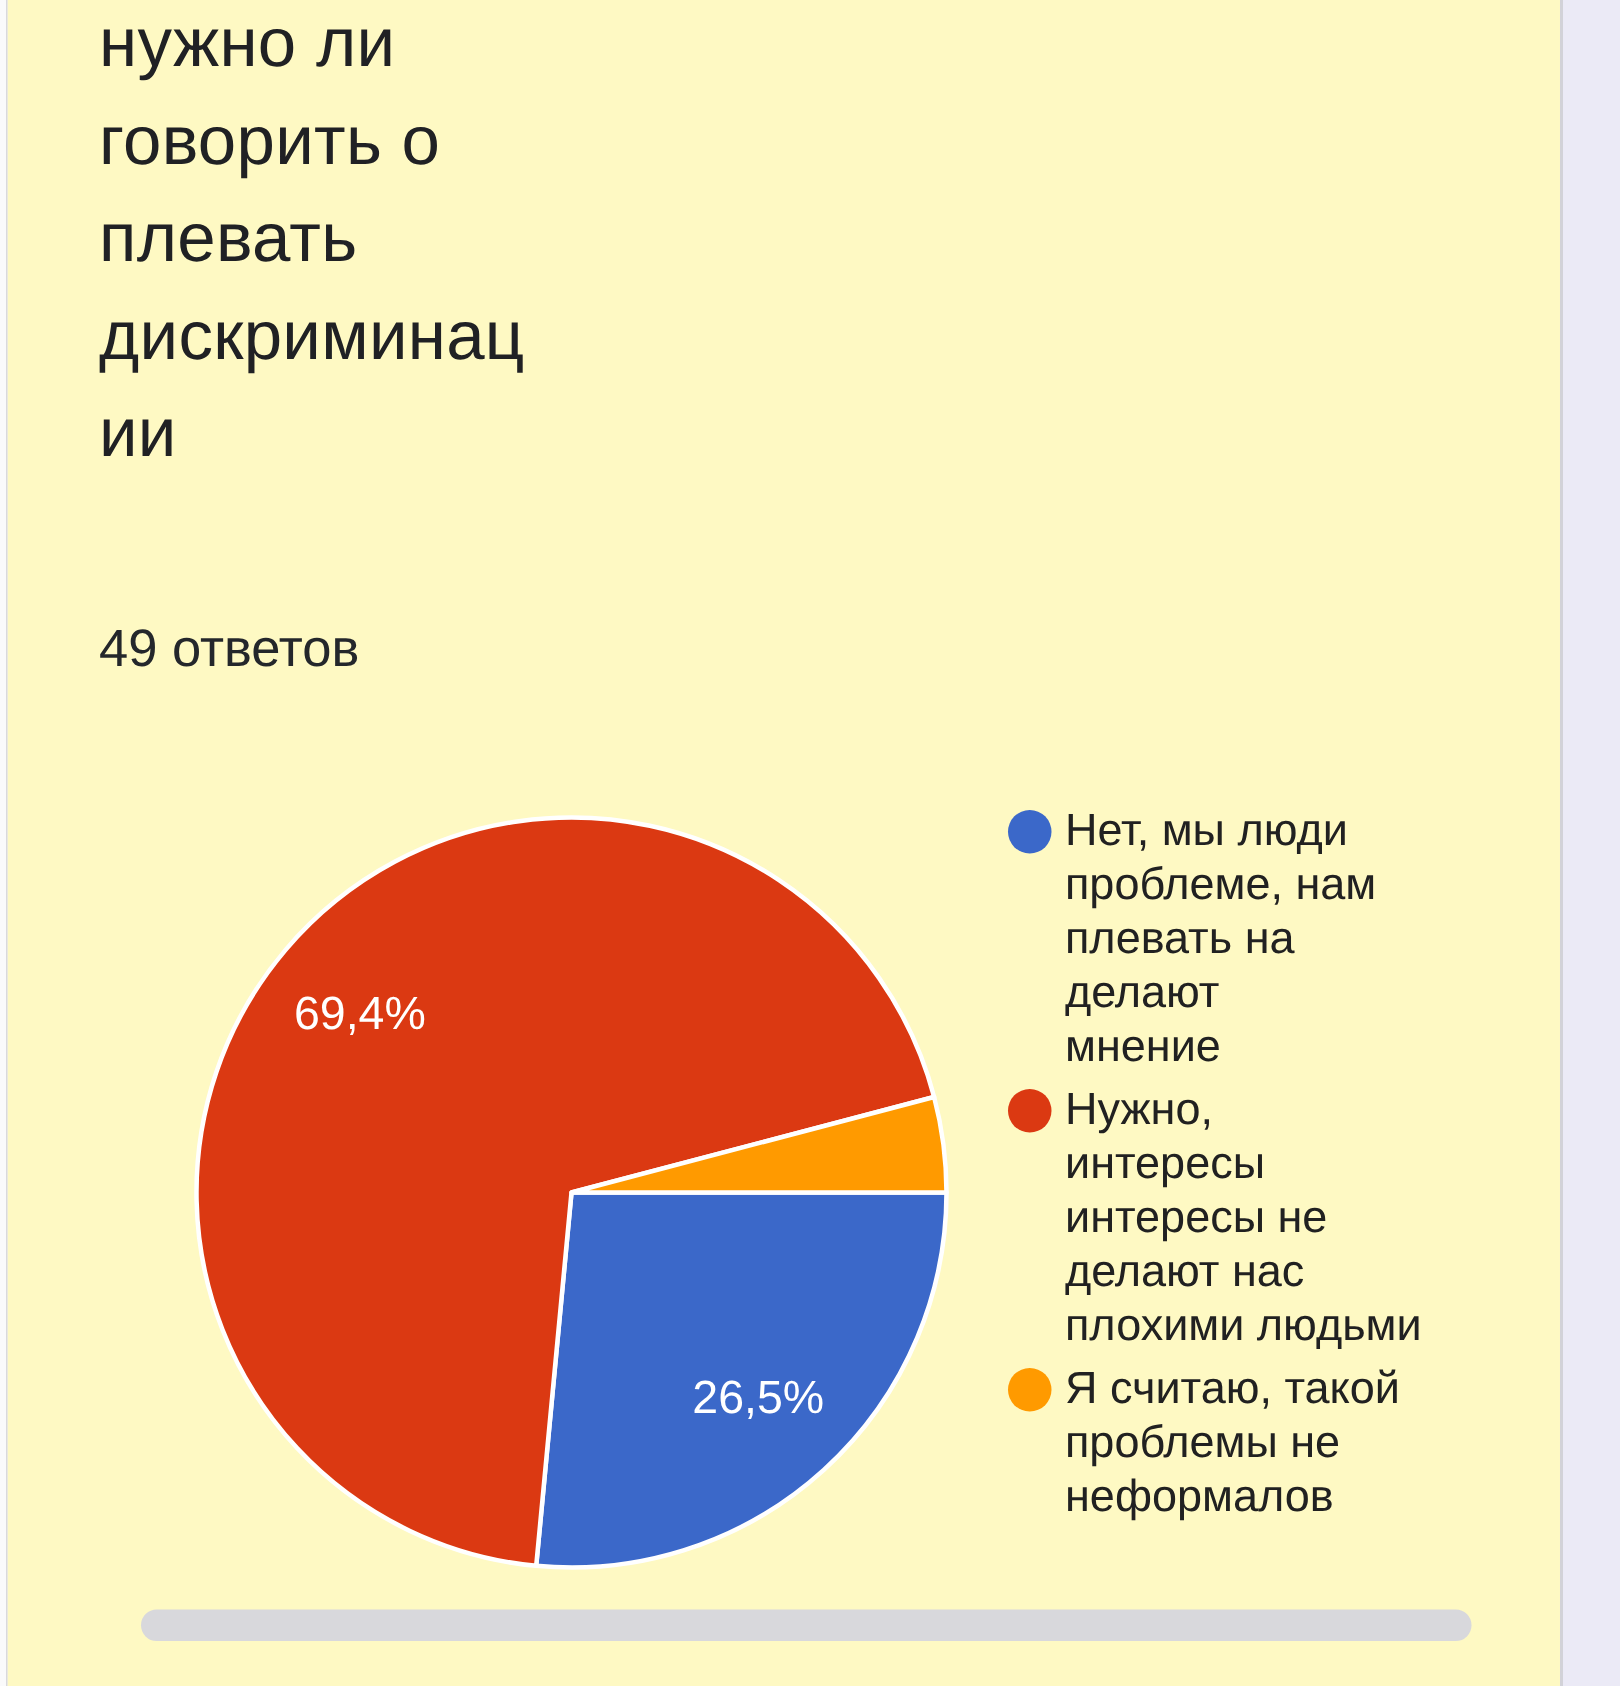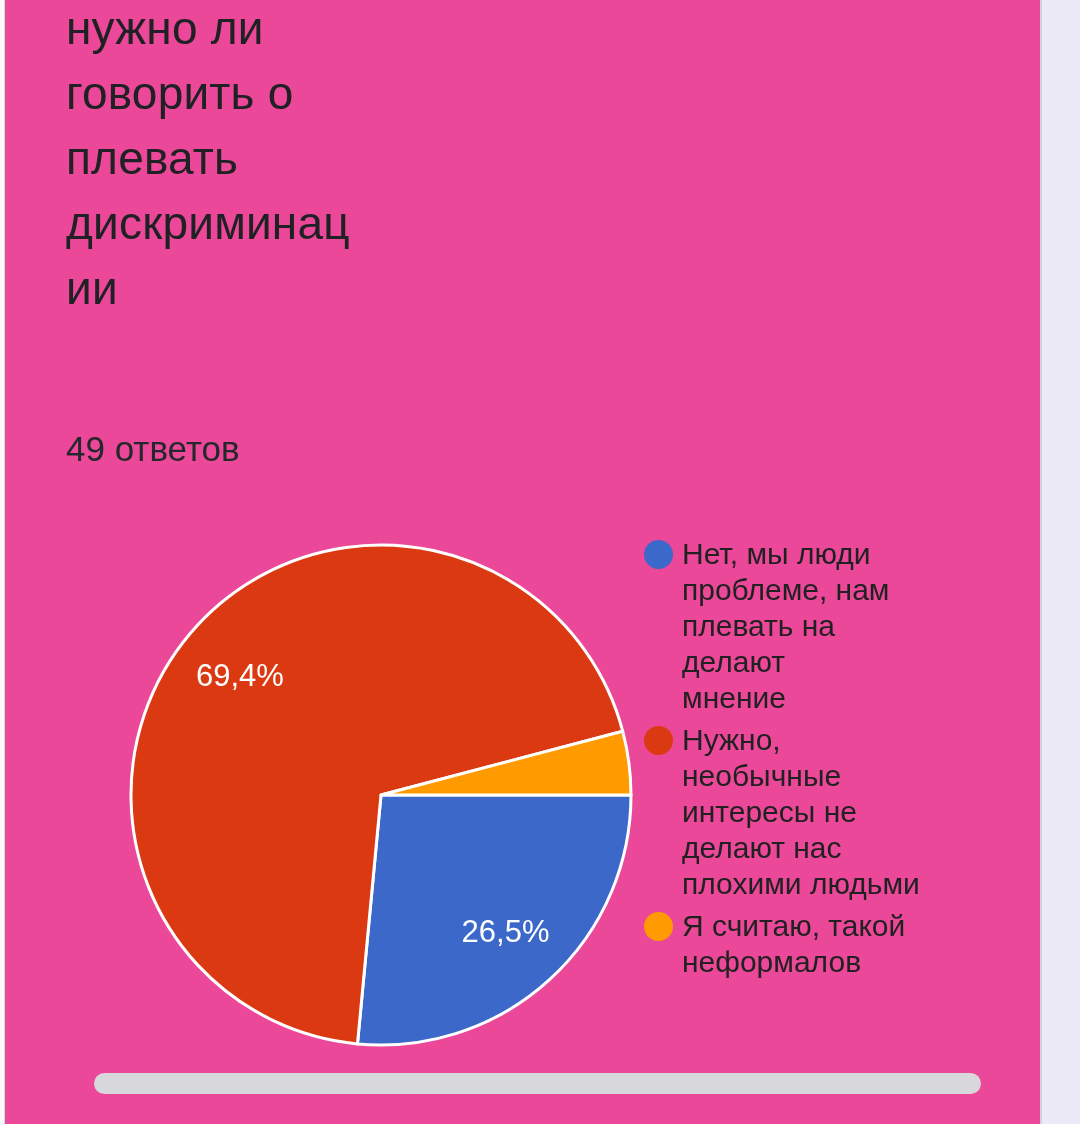--- a/index.html
+++ b/index.html
@@ -3,55 +3,55 @@
 <meta charset="utf-8">
 <style>
   html,body{margin:0;padding:0;}
   body{
     font-family:"Liberation Sans","DejaVu Sans",sans-serif;
     background:#ffffff;
   }
   .page{
     position:relative;
     width:1080px;height:1124px;
-    background:#ec4899;
+    background:#fef9c3;
     overflow:hidden;
   }
   .left-sliver{
     position:absolute;left:0;top:0;bottom:0;width:4px;
     background:#fafafb;
     border-right:1px solid #d9d9dc;
   }
   .right-strip{
     position:absolute;right:0;top:0;bottom:0;width:38px;
     border-left:2px solid #d2d2d8;
   }
   .question-title{
     position:absolute;left:66px;top:-4px;
     margin:0;
     font-size:46px;line-height:65px;font-weight:400;
     color:#202124;
     letter-spacing:0.2px;
   }
   .response-count{
-    position:absolute;left:66px;top:428px;
+    position:absolute;left:66px;top:412px;
     font-size:35px;line-height:42px;font-weight:400;
     color:#24272b;
   }
   .pie-svg{
     position:absolute;left:127px;top:541px;
     width:508px;height:508px;
   }
   .pie-label{
     font-family:"Liberation Sans","DejaVu Sans",sans-serif;
     font-size:31px;
     fill:#ffffff;
   }
   .legend{
-    position:absolute;left:644px;top:536px;
+    position:absolute;left:672px;top:536px;
     width:300px;
   }
   .legend-item{
     display:flex;align-items:flex-start;
     margin-bottom:6px;
   }
   .legend-dot{
     width:29px;height:29px;border-radius:50%;
     flex-shrink:0;
     margin-top:4px;margin-right:9px;
@@ -98,30 +98,31 @@
           <div>Нет, мы люди</div>
           <div>проблеме, нам</div>
           <div>плевать на делают</div>
           <div>мнение</div>
         </div>
       </div>
       <div class="legend-item">
         <span class="legend-dot" style="background: rgb(219, 57, 18);"></span>
         <div class="legend-label">
           <div>Нужно,</div>
-          <div>необычные</div>
+          <div>интересы</div>
           <div>интересы не</div>
           <div>делают нас</div>
           <div>плохими людьми</div>
         </div>
       </div>
       <div class="legend-item">
         <span class="legend-dot" style="background: rgb(255, 154, 0);"></span>
         <div class="legend-label">
           <div>Я считаю, такой</div>
+          <div>проблемы не</div>
           <div>неформалов</div>
         </div>
       </div>
     </div>
 
   <div class="scrollbar-thumb" id="scrollbar-thumb" style="background: rgb(216, 216, 220);"></div>
 
 </div>
 
 </body></html>

